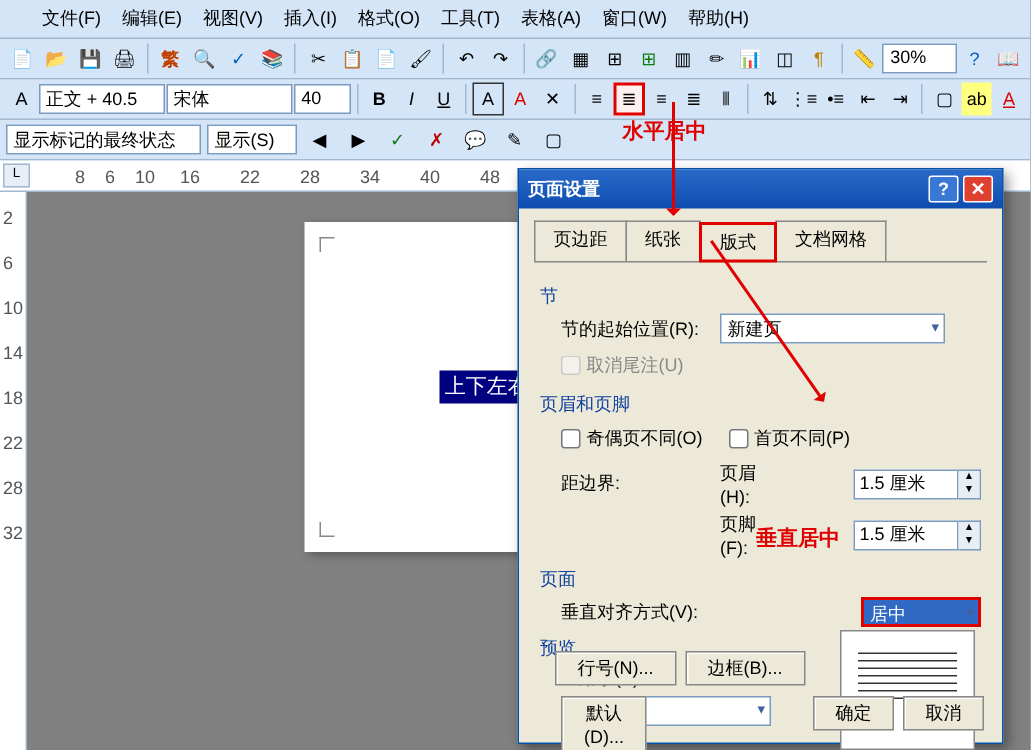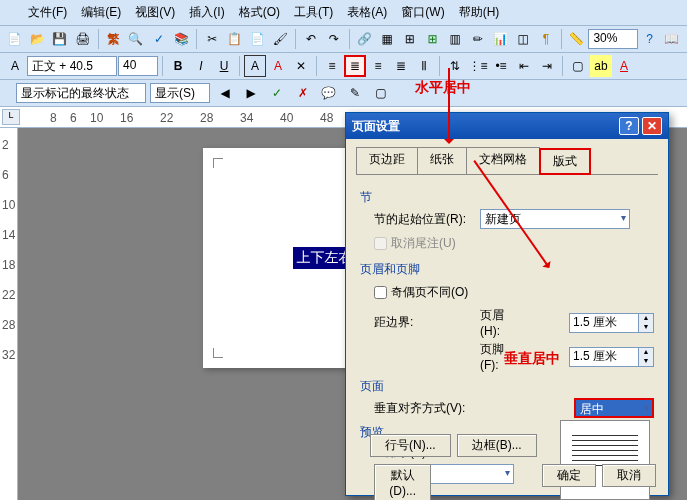--- a/index.html
+++ b/index.html
@@ -10,21 +10,21 @@
 
 .toolbar { background: #d4e5f7; padding: 2px 4px; border-bottom: 1px solid #a0b8d0; display: flex; align-items: center; gap: 1px; }
 .tb-btn { width: 22px; height: 22px; border: 1px solid transparent; display: inline-flex; align-items: center; justify-content: center; cursor: pointer; }
 .tb-sep { width: 1px; height: 20px; background: #a0b8d0; margin: 0 3px; }
 .tb-btn.hl { border: 2px solid #e00000; background: #fff0f0; }
 .tb-field { background: #fff; border: 1px solid #7a9ac0; padding: 1px 4px; height: 20px; }
 .zoom { width: 50px; }
 
 .toolbar-annotation { position: absolute; top: 79px; left: 415px; color: #e00000; font-size: 14px; font-weight: bold; }
 
-.statusbar { background: #d4e5f7; padding: 2px 16px; border-bottom: 1px solid #a0b8d0; display: flex; gap: 4px; align-items: center; }
+.statusbar { background: #d4e5f7; padding: 2px 4px; border-bottom: 1px solid #a0b8d0; display: flex; gap: 4px; align-items: center; }
 
 .ruler-wrap { background: #fff; padding: 2px; border-bottom: 1px solid #a0b8d0; display: flex; }
 .ruler-corner { width: 18px; height: 16px; background: #e8eef6; border: 1px solid #a0b8d0; font-size: 9px; text-align: center; }
 .ruler-h { flex: 1; height: 16px; background: #fff; position: relative; font-size: 9px; color: #555; }
 .ruler-h span { position: absolute; top: 2px; }
 
 .work-area { display: flex; height: 380px; }
 .ruler-v { width: 18px; background: #fff; border-right: 1px solid #a0b8d0; position: relative; font-size: 9px; color: #555; }
 .ruler-v span { position: absolute; left: 2px; }
 .doc-area { flex: 1; background: #808080; padding: 20px; position: relative; }
@@ -123,20 +123,21 @@
   <span class="tb-sep"></span>
   <span class="tb-btn">📏</span>
   <span class="tb-field zoom">30%</span>
   <span class="tb-btn" style="color:#0060c0">?</span>
   <span class="tb-btn">📖</span>
 </div>
 
 <div class="toolbar">
   <span class="tb-btn">A</span>
   <span class="tb-field" style="width:90px">正文 + 40.5</span>
+  <span class="tb-field" style="width:90px">宋体</span>
   <span class="tb-field" style="width:40px">40</span>
   <span class="tb-sep"></span>
   <span class="tb-btn">
       <b>B</b>
     </span>
   <span class="tb-btn">
       <i>I</i>
     </span>
   <span class="tb-btn">
       <u>U</u>
@@ -221,39 +222,43 @@
 <div class="dialog">
   <div class="dlg-title">
     <span>页面设置</span>
     <span class="spacer"></span>
     <span class="title-btn help">?</span>
     <span class="title-btn close">✕</span>
   </div>
   <div class="dlg-tabs">
     <div class="tab">页边距</div>
     <div class="tab">纸张</div>
+    <div class="tab active hl">版式</div>
     <div class="tab">文档网格</div>
-    <div class="tab active hl">版式</div>
   </div>
   <div class="dlg-body">
 
     <div class="grp-label">节</div>
     <div class="field-row">
       <span class="field-label">节的起始位置(R):</span>
       <span class="combo" style="min-width:150px">新建页</span>
     </div>
     <div class="field-row checkbox grayed">
       <input type="checkbox" disabled="" style="">
       <span>取消尾注(U)</span>
     </div>
 
     <div class="grp-label">页眉和页脚</div>
     <div class="field-row checkbox">
       <input type="checkbox" style="">
       <span>奇偶页不同(O)</span>
+    </div>
+    <div class="field-row checkbox">
+      <input type="checkbox" style="">
+      <span>首页不同(P)</span>
     </div>
     <div class="field-row">
       <span class="field-label">距边界:</span>
       <span>页眉(H):</span>
       <span class="spinner">
         <input value="1.5 厘米" style="">
         <span class="spin-btns">
             <span>▲</span>
             <span>▼</span>
           </span>

